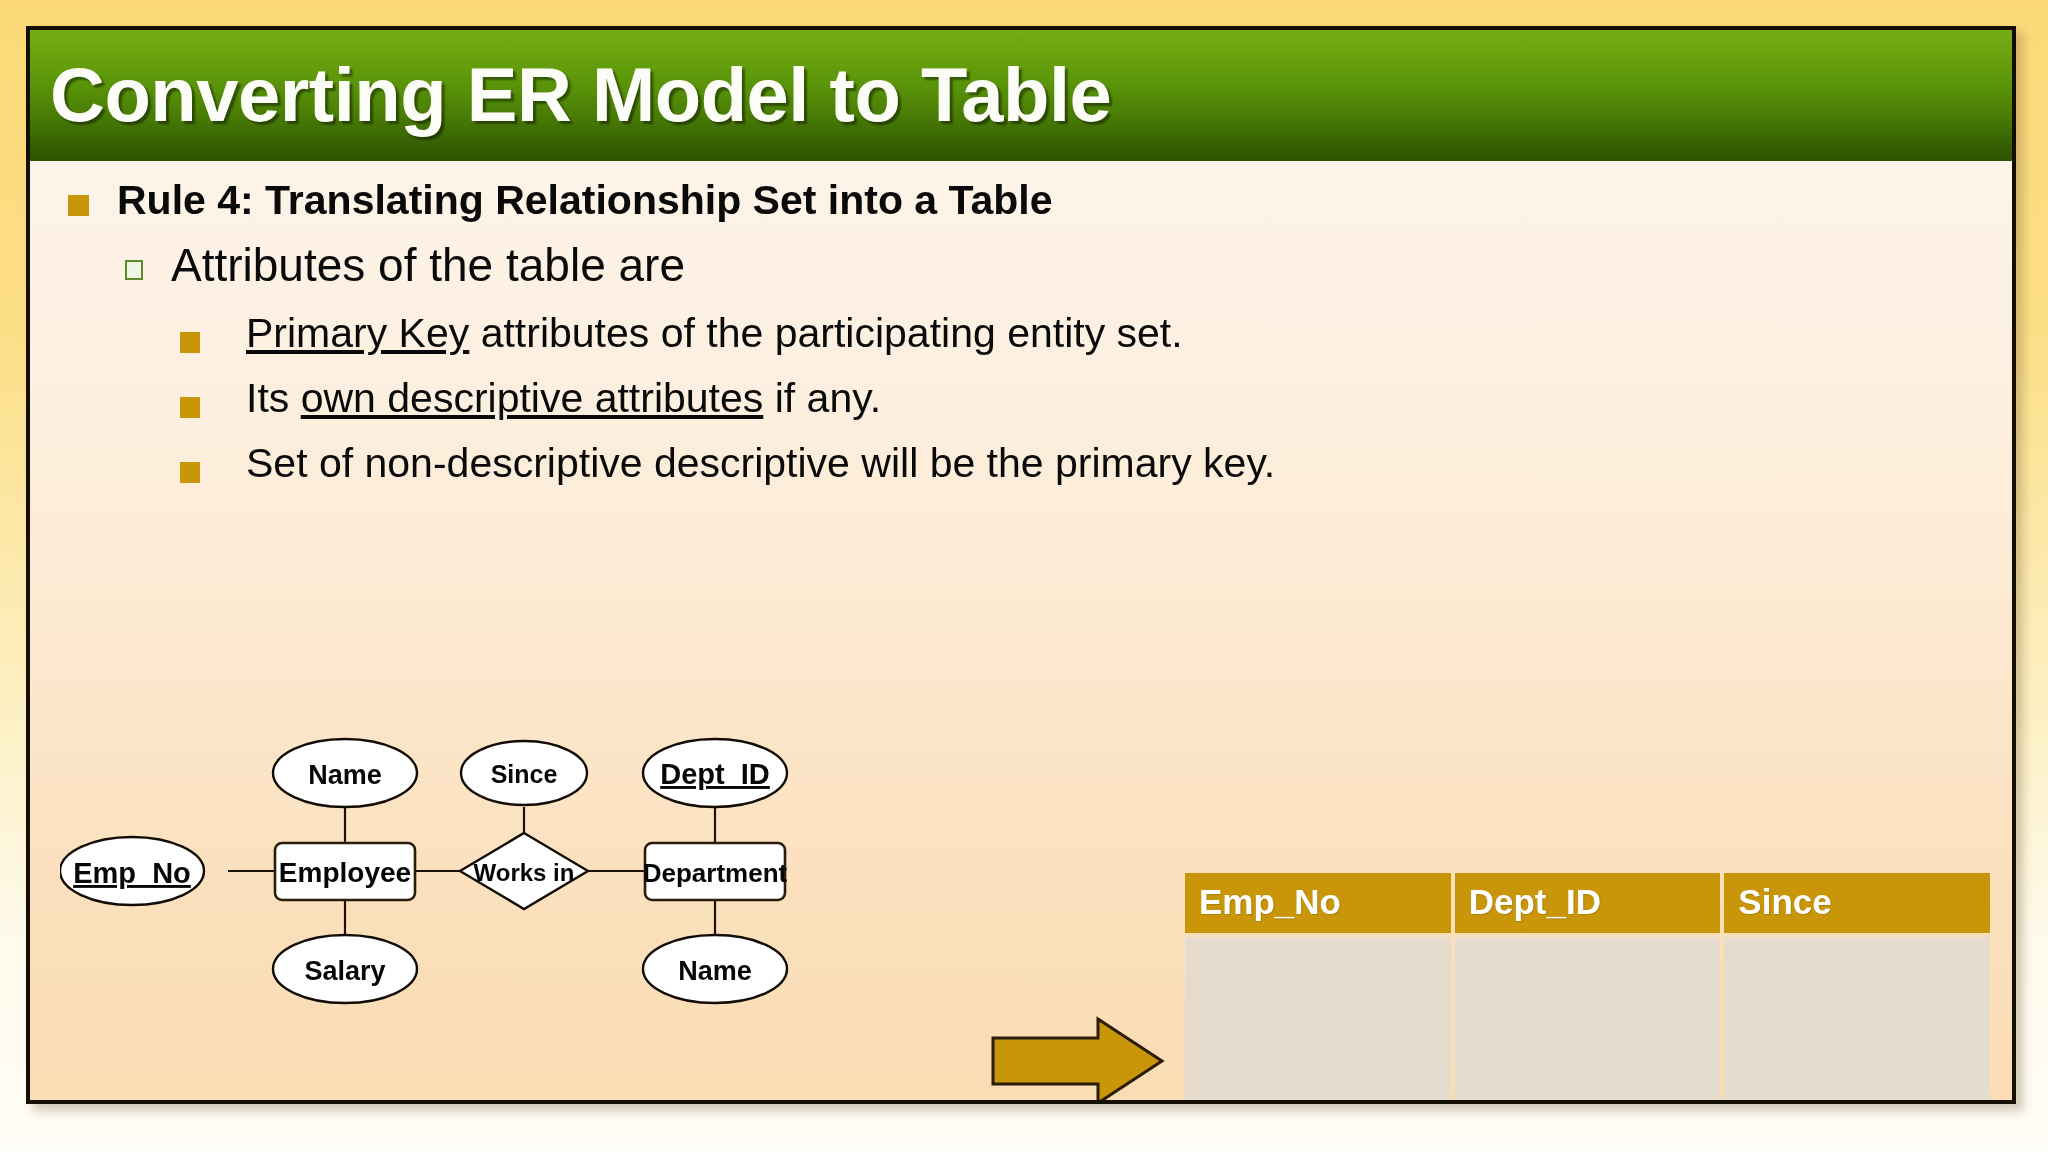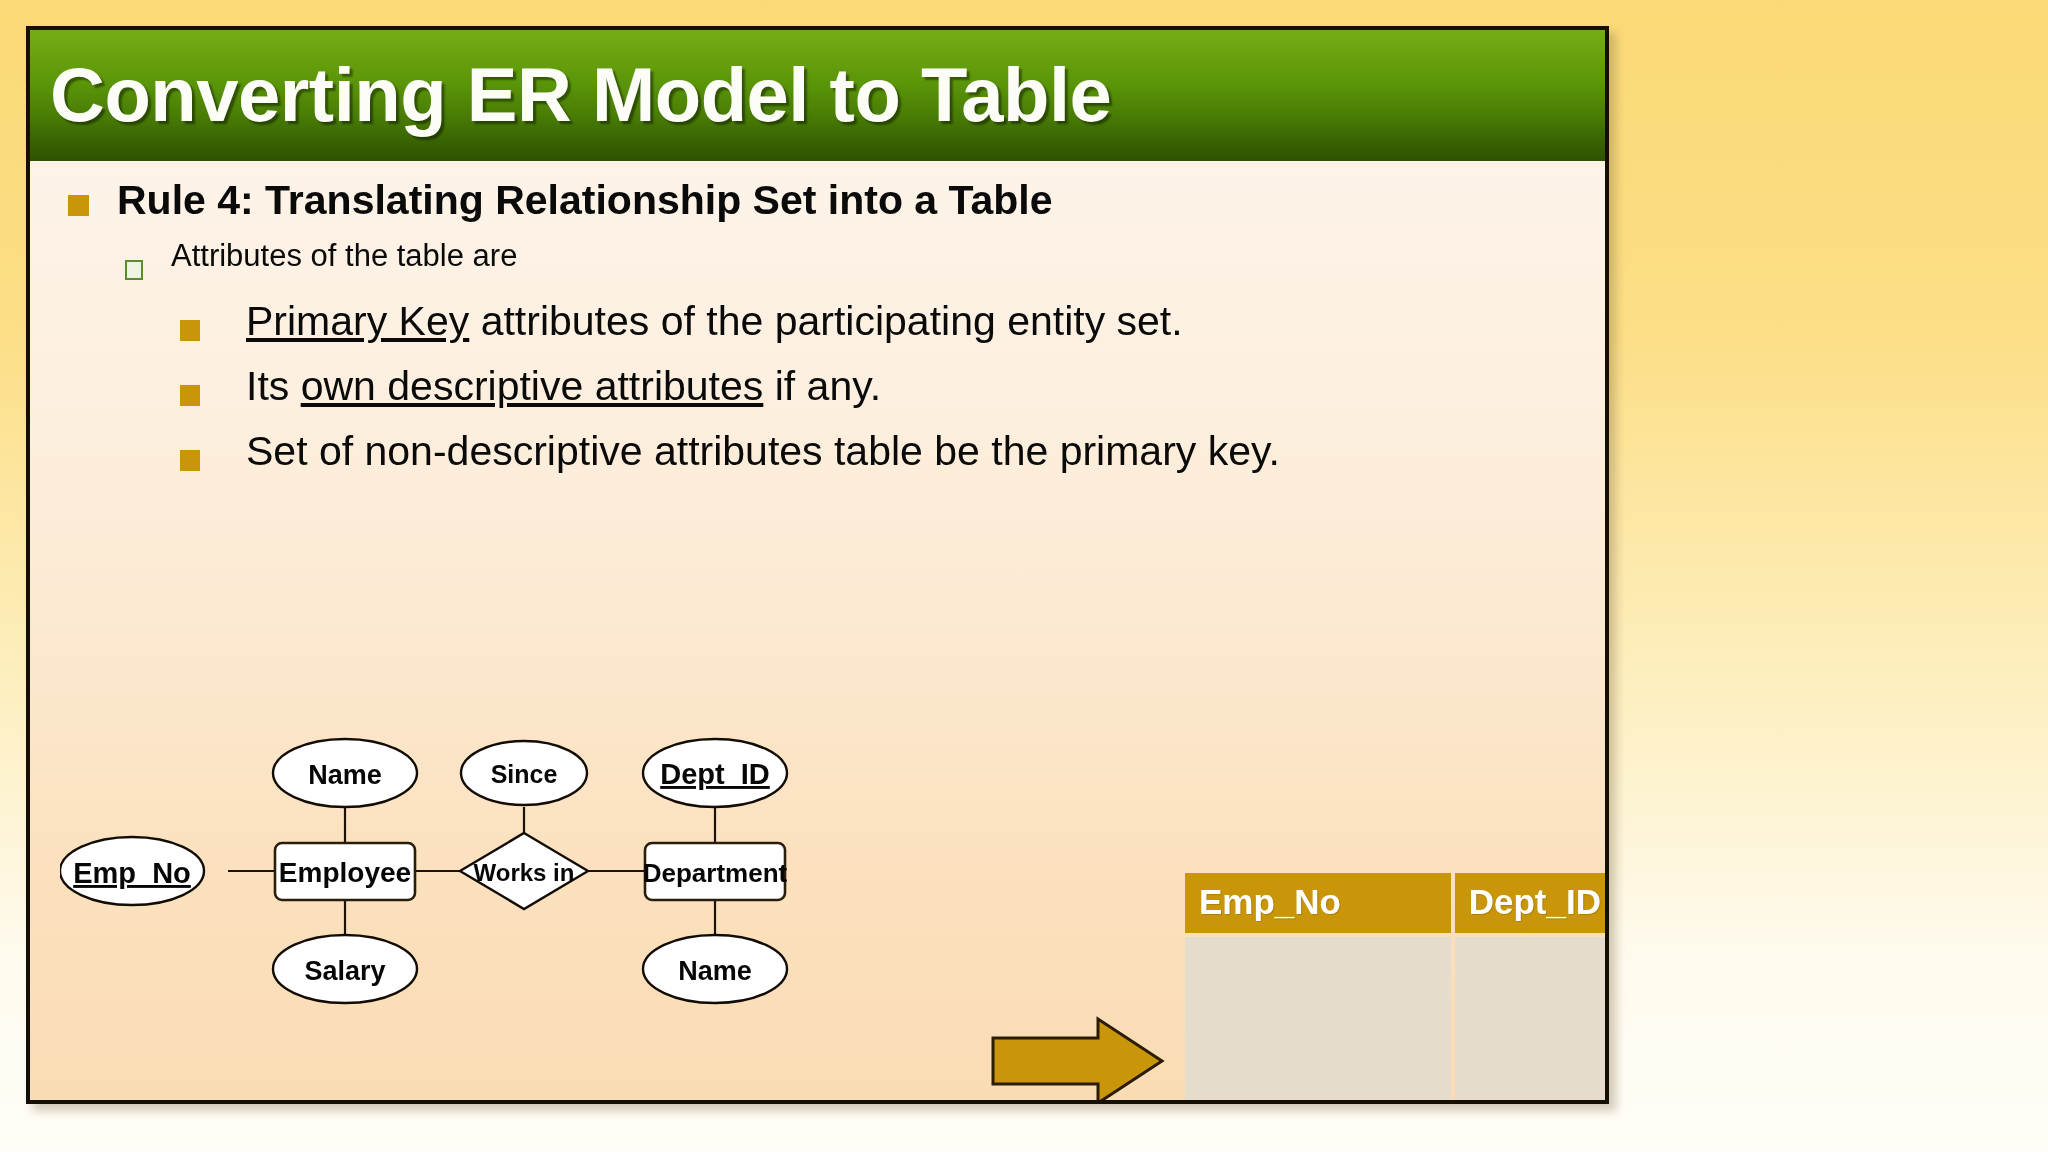--- a/index.html
+++ b/index.html
@@ -12,21 +12,21 @@
     overflow: hidden;
     font-family: "Liberation Sans", sans-serif;
     background: linear-gradient(to bottom, #fbd977 0%, #fcde85 28%, #fdf0c4 62%, #fefaec 82%, #fffdf7 100%);
   }
 
   
   #slide {
     position: absolute;
     left: 26px;
     top: 26px;
-    width: 1583px;
+    width: 1990px;
     height: 1078px;
     border: 4px solid #140e03;
     box-sizing: border-box;
     box-shadow: 7px 7px 9px rgba(120, 100, 60, 0.33);
     background: #fdf2e2;
     overflow: hidden;
   }
 
   
   #title-bar {
@@ -103,21 +103,21 @@
   
   .lvl2 { padding-left: 95px; margin-top: 14px; }
   .lvl2 .bullet-mark {
     width: 18px; height: 20px;
     border: 2.5px solid #5c8a2e;
     background: #eef5e4;
     box-sizing: border-box;
     margin-top: 22px;
     margin-right: 28px;
   }
-  .lvl2 .bullet-label { font-size: 31px; font-weight: normal; }
+  .lvl2 .bullet-label { font-size: 46px; font-weight: normal; }
 
   
   .lvl3 { padding-left: 150px; margin-top: 18px; gap: 16px; }
   .lvl3 .bullet-mark {
     width: 20px; height: 21px;
     background: #c9960a;
     margin-top: 22px;
     margin-right: 30px;
   }
   .lvl3 .bullet-label { font-size: 41px; font-weight: normal; }
@@ -202,21 +202,21 @@
         <span class="bullet-label"><u>Primary Key</u><span> attributes of the participating entity set.</span></span>
       </div>
 
       <div class="bullet-row lvl3">
         <span class="bullet-mark"></span>
         <span class="bullet-label"><span>Its </span><u>own descriptive attributes</u><span> if any.</span></span>
       </div>
 
       <div class="bullet-row lvl3">
         <span class="bullet-mark"></span>
-        <span class="bullet-label">Set of non-descriptive attributes table be the primary key.</span>
+        <span class="bullet-label">Set of non-descriptive descriptive will be the primary key.</span>
       </div>
 
     </div>
 
     <div id="er-diagram">
       <svg width="900" height="350" viewBox="0 0 900 350" xmlns="http://www.w3.org/2000/svg">
         <g stroke="#1b1208" stroke-width="2.2" fill="none">
 
           <line x1="168" y1="170" x2="215" y2="170"></line>
           <line x1="285" y1="106" x2="285" y2="142"></line>

